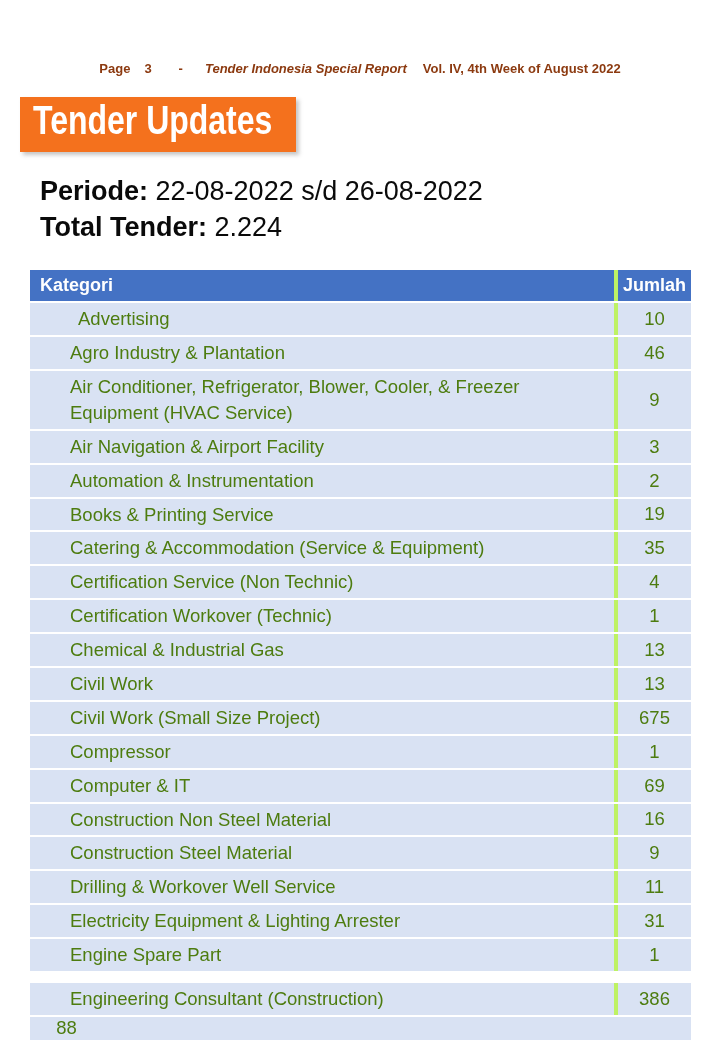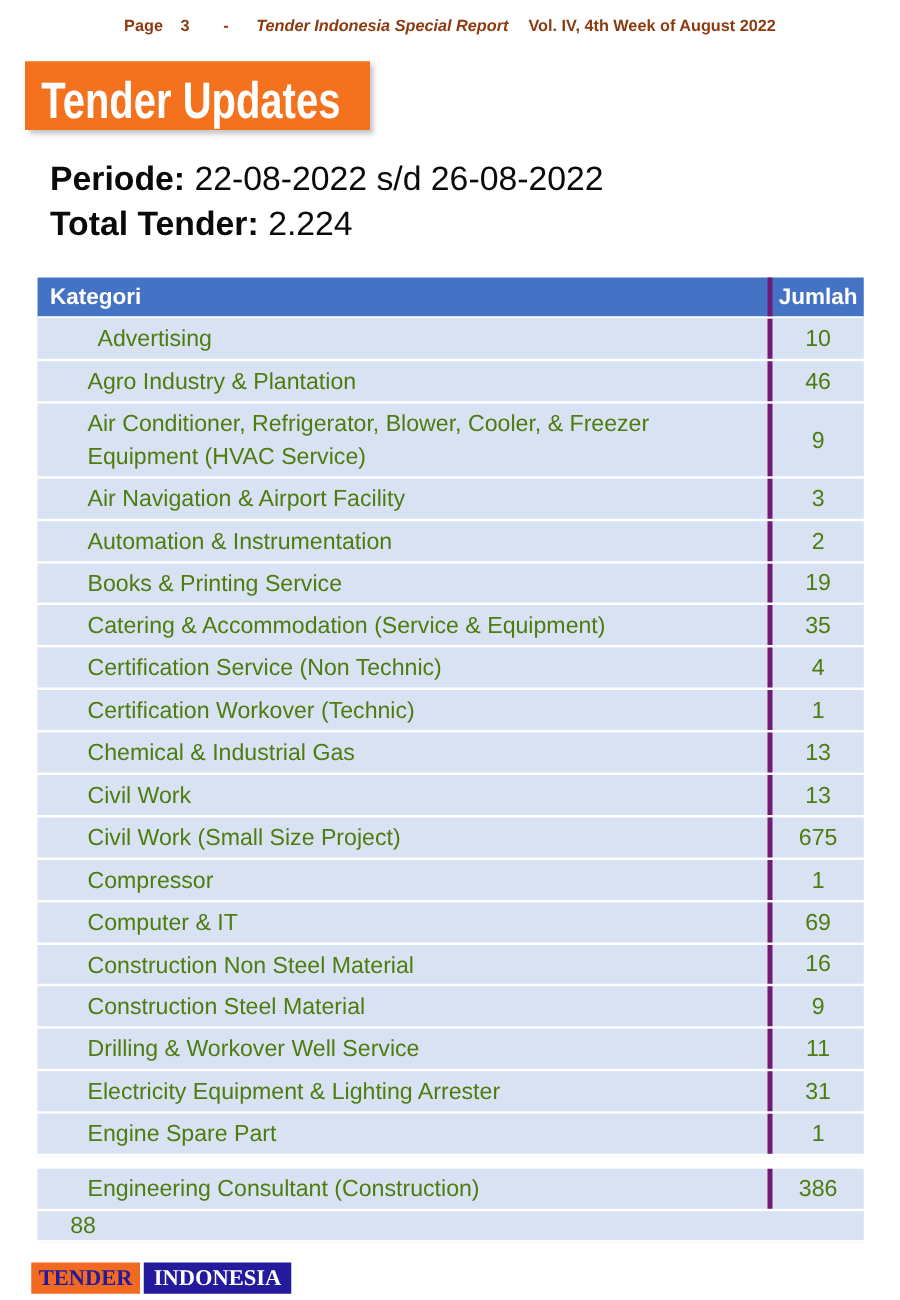--- a/index.html
+++ b/index.html
@@ -28,30 +28,30 @@
     align-items: baseline;
     padding-top: 13px;
     color: var(--header-text);
     font-weight: bold;
     font-size: 13px;
     white-space: nowrap;
   }
   .ph-num  { margin-left: 14px; }
   .ph-sep  { margin-left: 27px; }
   .ph-title{ margin-left: 22px; font-style: italic; }
-  .ph-vol  { margin-left: 16px; }
+  .ph-vol  { margin-left: 16px; margin-top: 48px; }
 
   
   .banner {
     margin: 21px 0 0 20px;
     width: 276px;
     height: 55px;
     background: var(--banner-bg);
     display: flex;
-    align-items: flex-end;
+    align-items: flex-start;
     box-shadow: 3px 3px 4px rgba(110,110,110,0.4);
   }
   .banner-text {
     color: #ffffff;
     font-weight: bold;
     font-size: 41px;
     transform: scaleX(0.78);
     transform-origin: left center;
     margin-left: 13px;
     white-space: nowrap;
@@ -87,21 +87,21 @@
     background: var(--row-bg);
     color: #4d7c0f;
     min-height: 30px;
     border-bottom: 2px solid #ffffff;
   }
   .t-cell.cat {
     flex: 1;
     display: flex;
     align-items: center;
     padding: 3px 10px 3px 40px;
-    border-right: 4px solid #701a75;
+    border-right: 4px solid #bef264;
     line-height: 1.4;
   }
   .t-head .t-cell.cat { padding-left: 10px; }
   .t-cell.num {
     width: 73px;
     display: flex;
     align-items: center;
     justify-content: center;
     text-align: left;
   }

